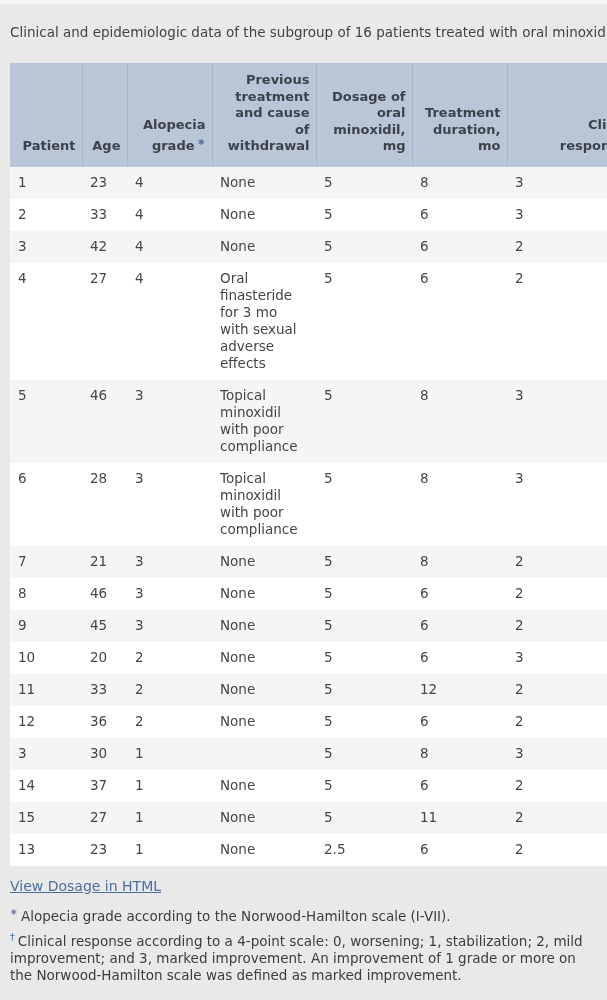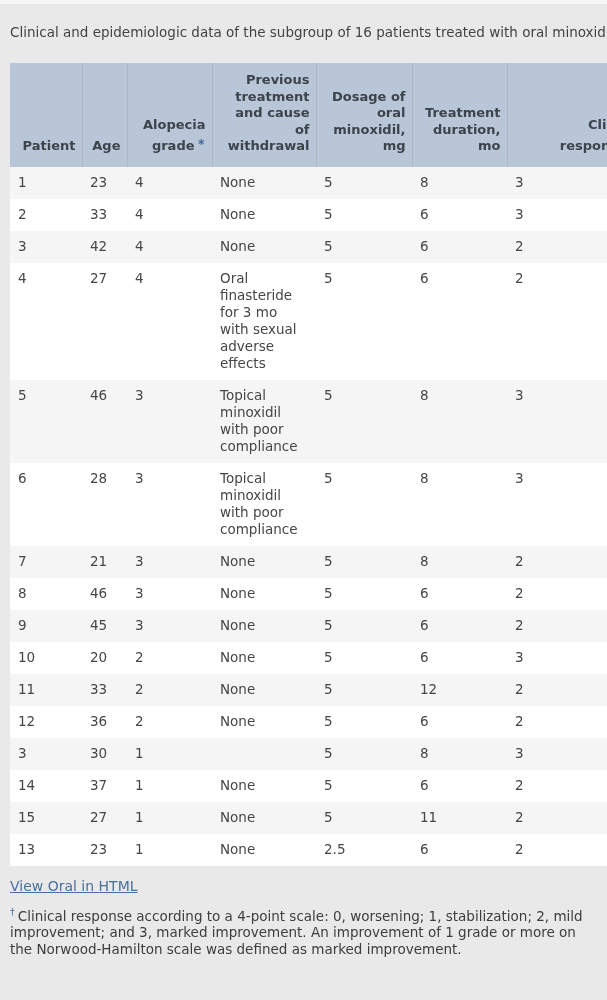--- a/index.html
+++ b/index.html
@@ -272,19 +272,20 @@
             <td>1</td>
             <td>None</td>
             <td>2.5</td>
             <td>6</td>
             <td>2</td>
           </tr>
         </tbody>
     </table>
   </div>
 
-  <a class="view-link" href="#">View Oral in HTML</a>
+  <a class="view-link" href="#">View Dosage in HTML</a>
 
   <div class="footnotes" id="footnotes">
+      <div class="footnote"><sup class="fn-ref">∗</sup><span>Alopecia grade according to the Norwood-Hamilton scale (I-VII).</span></div>
       <div class="footnote"><sup class="fn-ref">†</sup><span>Clinical response according to a 4-point scale: 0, worsening; 1, stabilization; 2, mild improvement; and 3, marked improvement. An improvement of 1 grade or more on the Norwood-Hamilton scale was defined as marked improvement.</span></div>
     </div>
 
 </div>
 
 </body></html>

